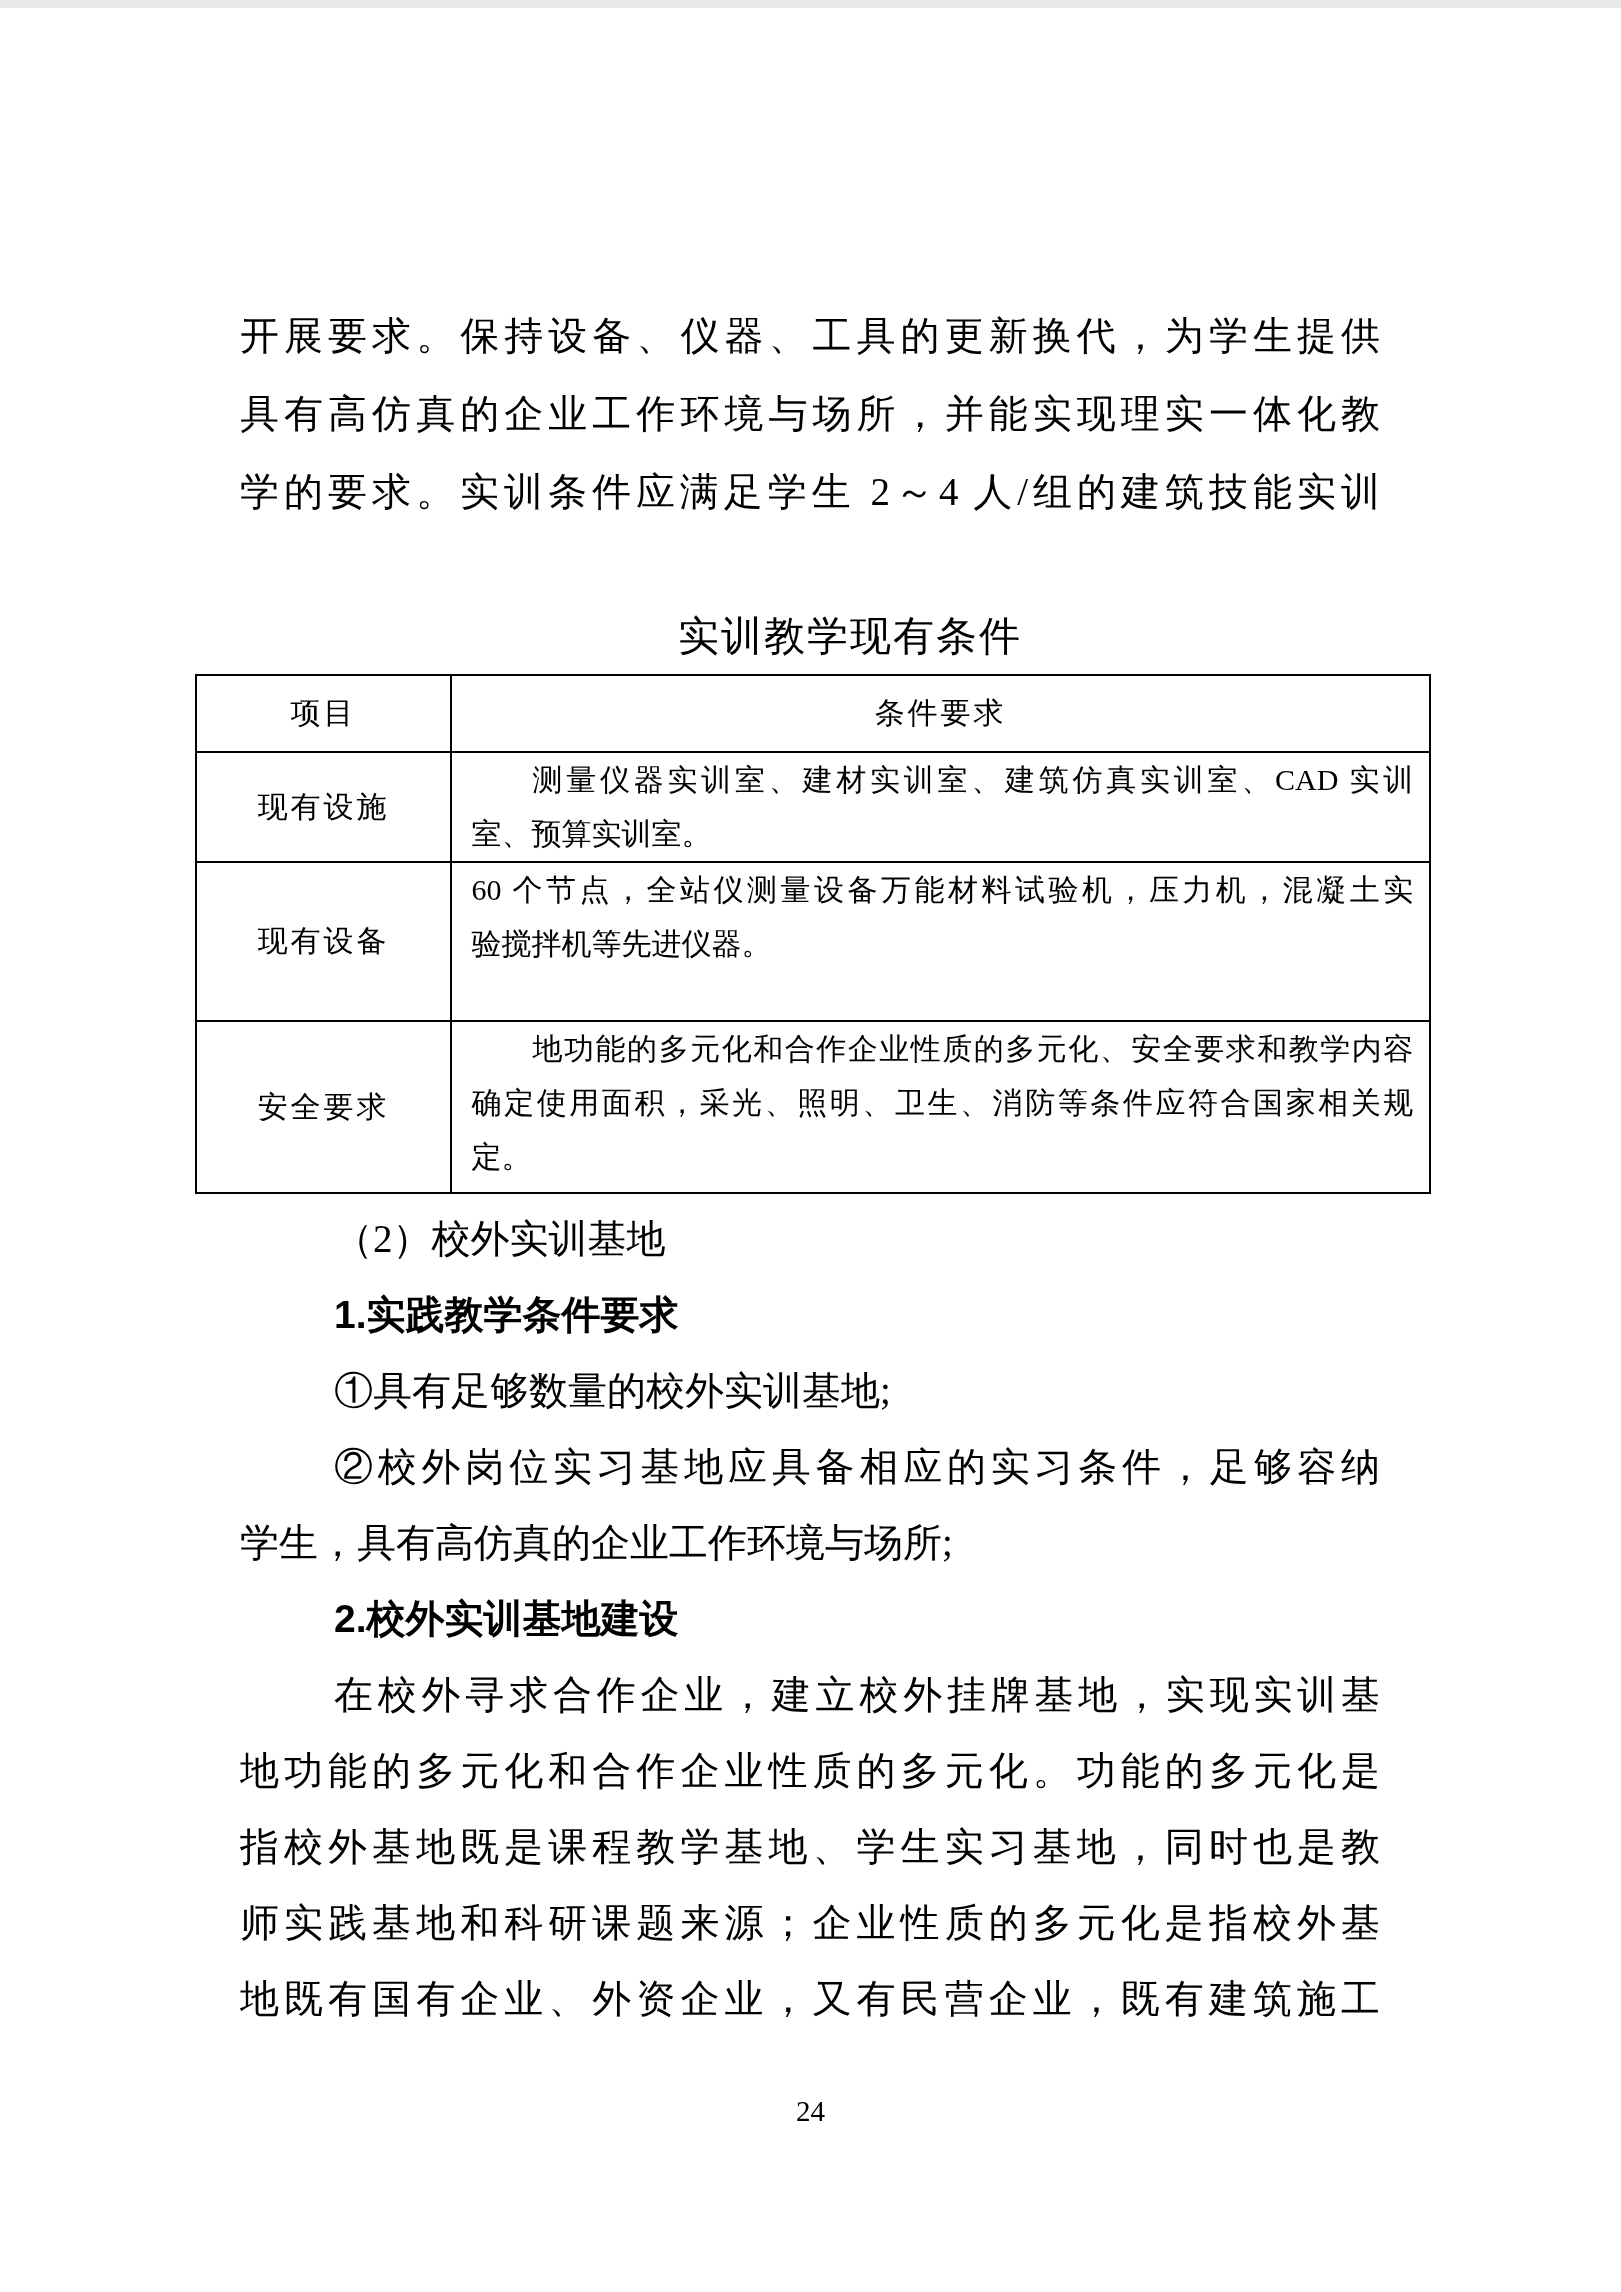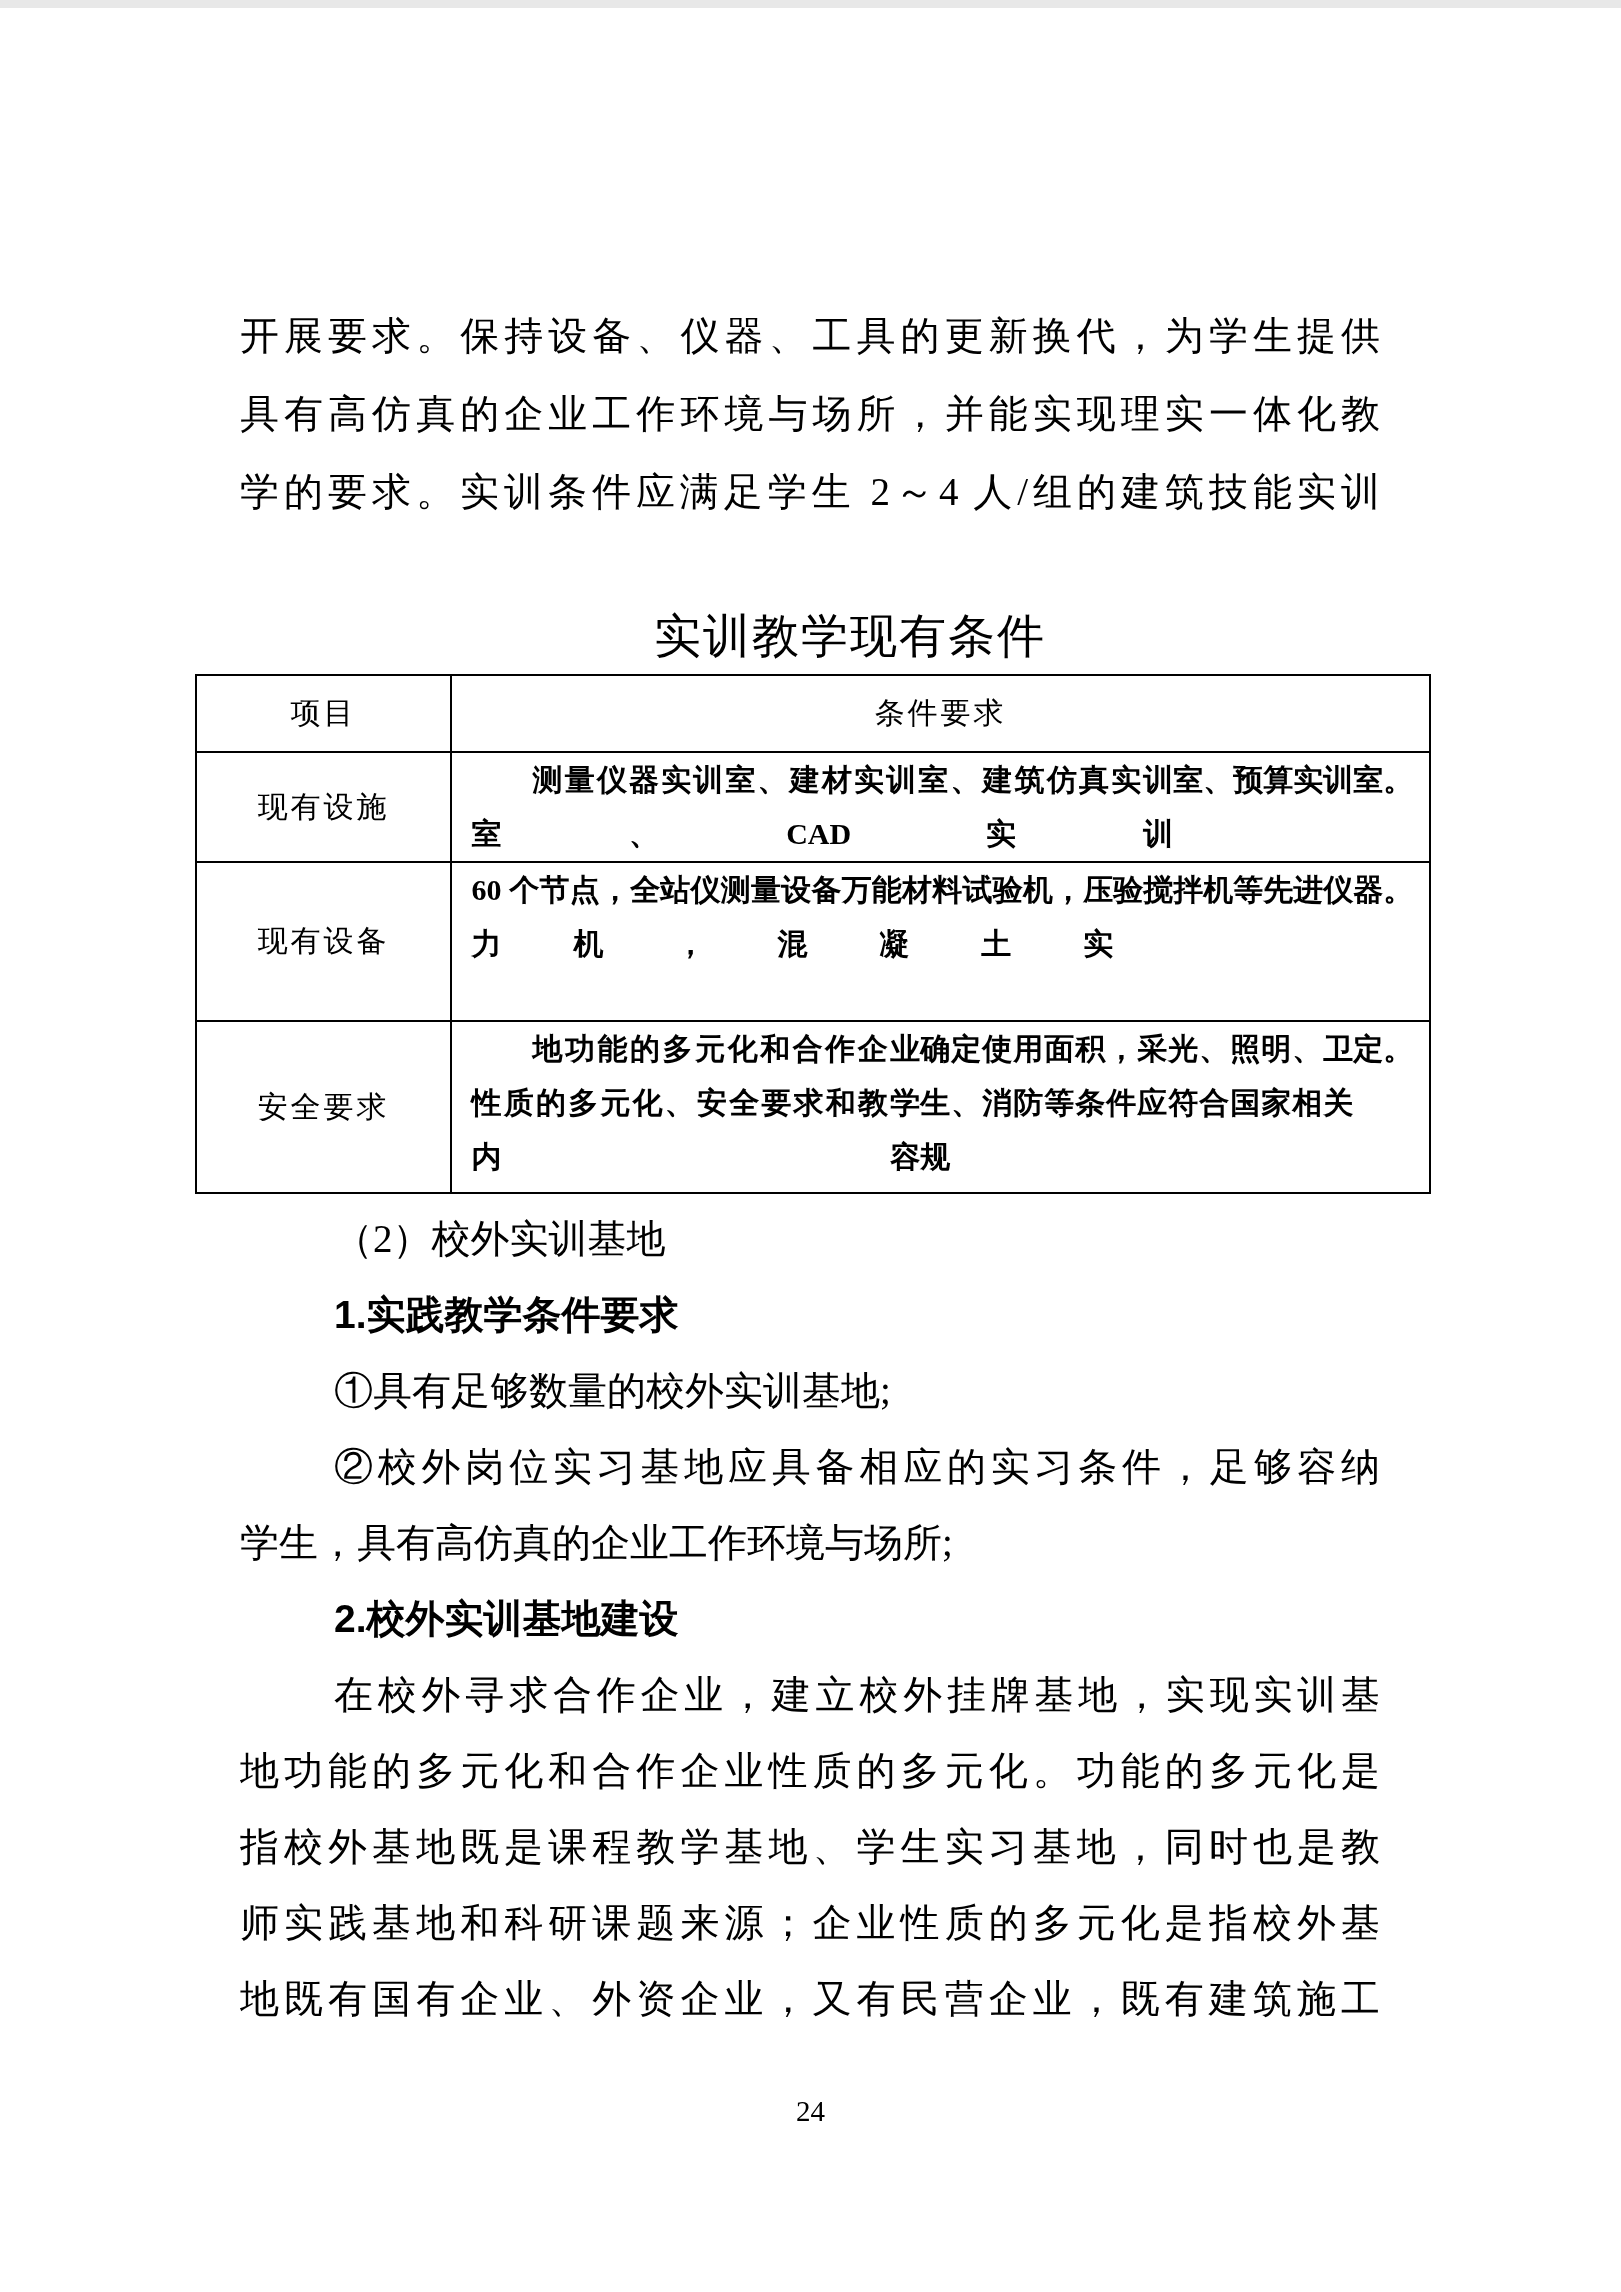--- a/index.html
+++ b/index.html
@@ -16,42 +16,42 @@
   .textblock{position:absolute;left:240px;width:1140px;font-size:39px;}
   #intro{top:289px;line-height:78px;}
   #sections{top:1193px;line-height:76px;}
   .line{white-space:nowrap;}
   .line.just{white-space:normal;text-align:justify;text-align-last:justify;}
   .line.ind{text-indent:94px;}
   .line.bold{font-weight:700;font-family:"Liberation Sans","DejaVu Sans",sans-serif;}
   
   .table-title{
     position:absolute;top:604px;left:280px;width:1140px;
-    font-size:47px;line-height:49px;text-align:center;letter-spacing:2px;
+    font-size:41px;line-height:49px;text-align:center;letter-spacing:2px;
   }
   
   .ttable{
     position:absolute;left:195px;top:666px;width:1232px;
     border:2px solid #000;
     display:grid;
     grid-template-columns:253px 1fr;
     grid-template-rows:75px 110px 159px 172px;
     font-size:30px;
     box-sizing:content-box;
   }
   .tcell{box-sizing:border-box;min-width:0;}
   .tcell.bt{border-top:2px solid #000;}
   .tcell.bl{border-left:2px solid #000;}
   .labelcell{
     display:flex;align-items:center;justify-content:center;
     letter-spacing:2.9px;text-align:left;
   }
   .contentcell{
-    display:flex;flex-direction:row;
-    padding:0 15.7px 0 19.6px;line-height:54px;font-weight:bold;
+    display:flex;flex-direction:column;
+    padding:0 15.7px 0 19.6px;line-height:54px;
   }
   .cell-line{white-space:nowrap;}
   .cell-line.just{white-space:normal;text-align:justify;text-align-last:justify;}
   .cell-line.ind2{text-indent:61px;}
   
   .page-number{
     position:absolute;top:2084px;left:0;width:100%;
     text-align:center;font-size:29px;line-height:39px;
   }
 </style>

